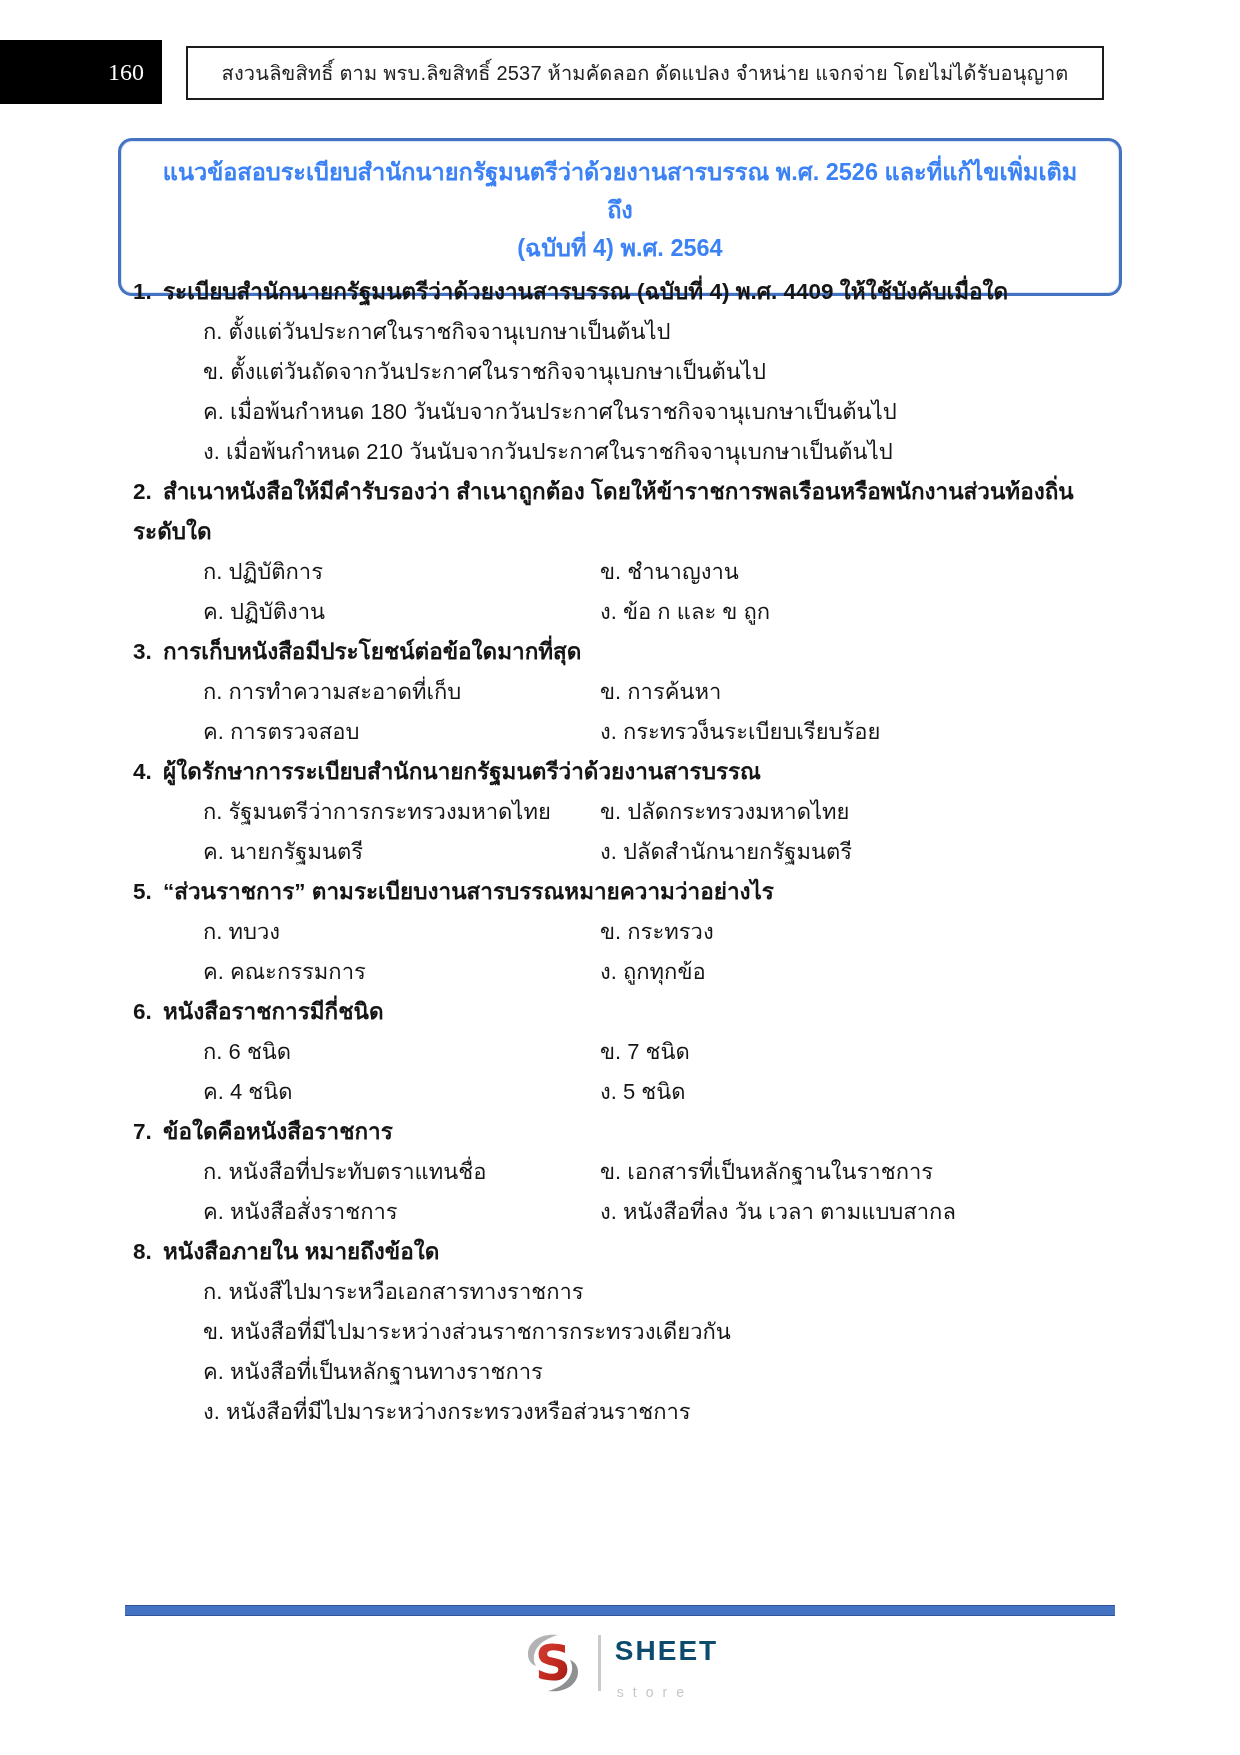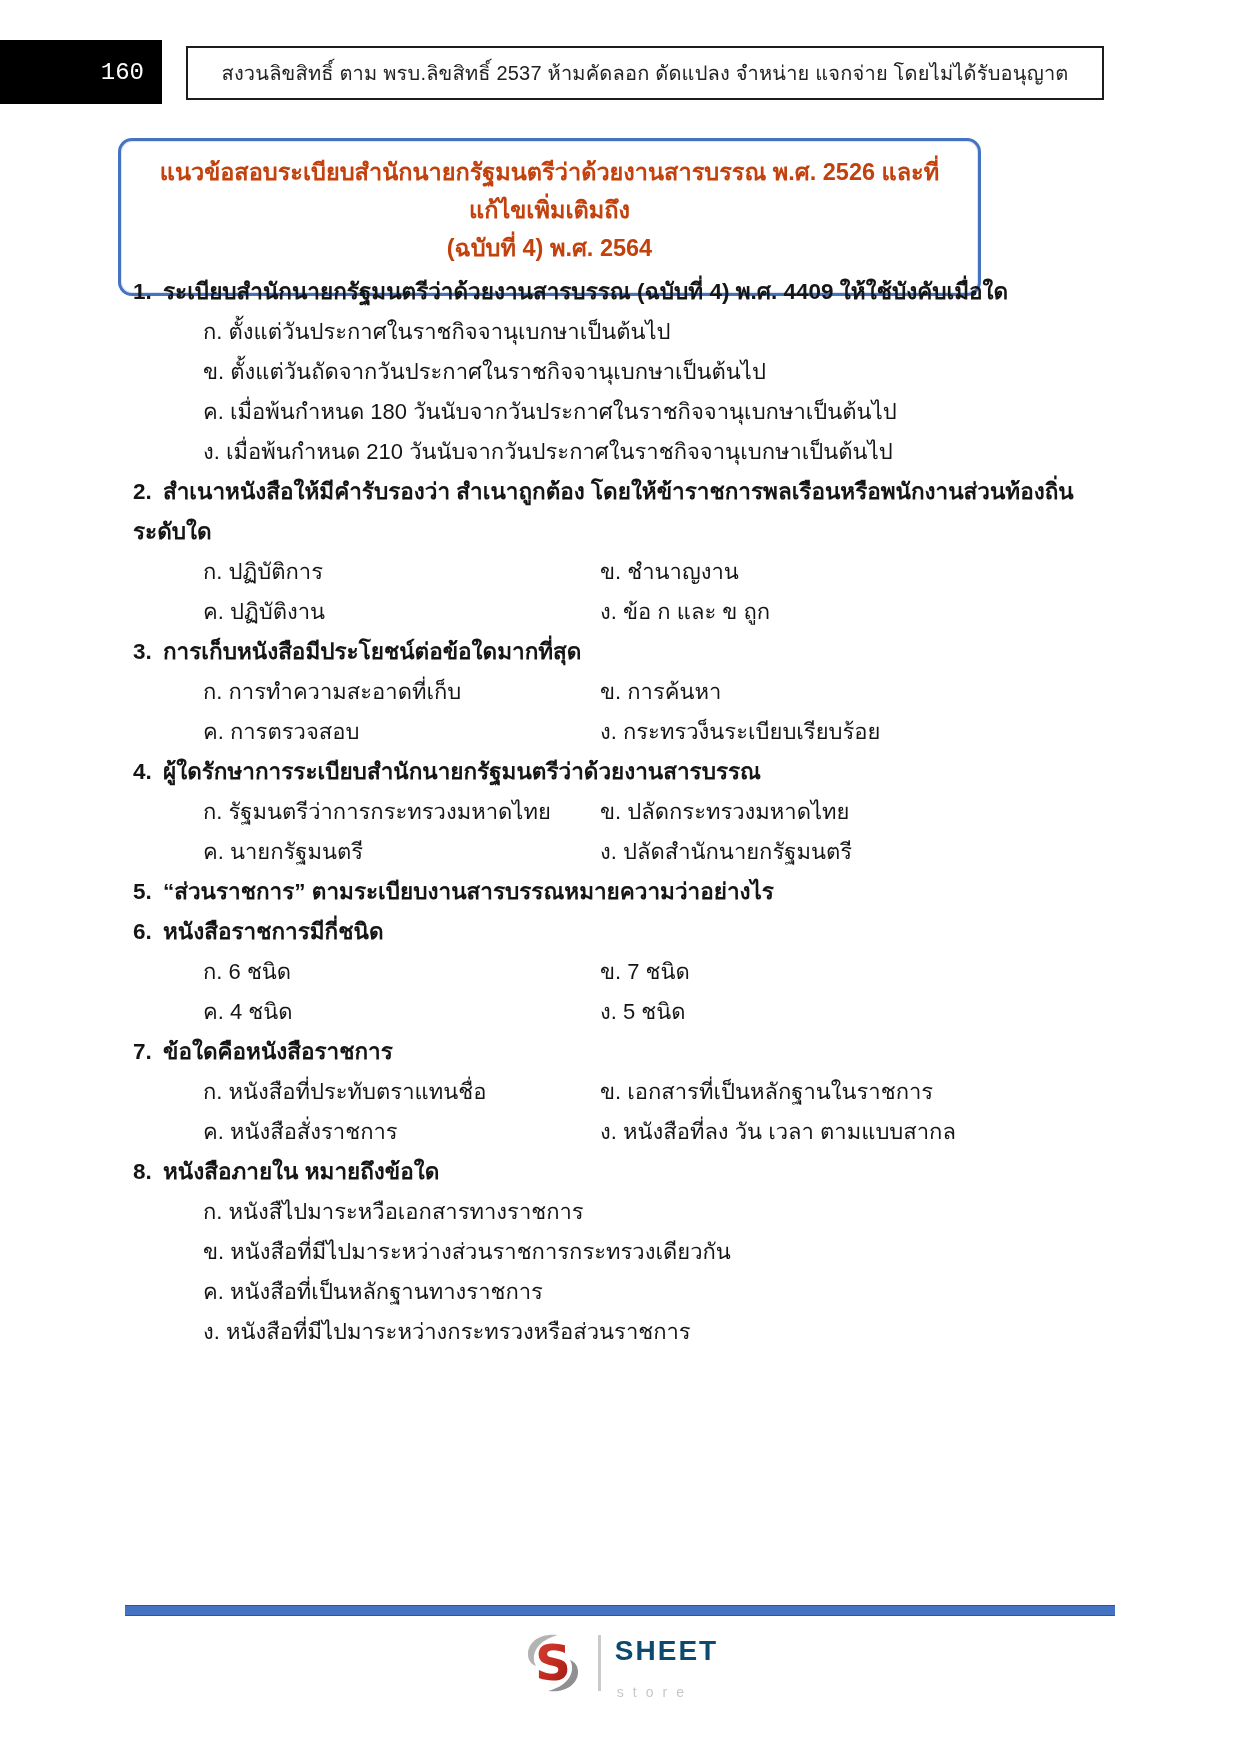--- a/index.html
+++ b/index.html
@@ -11,35 +11,35 @@
     -webkit-font-smoothing:antialiased;
   }
   .page { position:relative; width:1240px; height:1755px; overflow:hidden; }
 
   
   .page-num-box {
     position:absolute; left:0; top:40px; width:162px; height:64px;
     background:#000; color:#fff;
     display:flex; align-items:center; justify-content:flex-end;
     padding-right:18px; box-sizing:border-box;
-    font-size:24px; font-family:Liberation Mono, monospace;
+    font-size:24px; font-family:Liberation Serif, serif;
   }
   .copyright-box {
     position:absolute; left:186px; top:46px; width:918px; height:54px;
     border:2px solid #1c1c1c; box-sizing:border-box;
     display:flex; align-items:center; justify-content:center;
     font-size:20px; color:#222; letter-spacing:.2px;
   }
 
   
   .title-box {
-    position:absolute; left:118px; top:138px; width:863px;
+    position:absolute; left:118px; top:138px; width:1004px;
     border:3px solid #4573C4; border-radius:14px; box-sizing:border-box;
     padding:12px 34px 26px; text-align:center;
-    font-weight:bold; font-size:23.5px; line-height:38px; color:#c2410c;
+    font-weight:bold; font-size:23.5px; line-height:38px; color:#3b82f6;
     box-shadow:0 0 0 1px #dbe4f2 inset;
   }
 
   
   .content {
     position:absolute; left:133px; top:272px; width:977px;
     font-size:22px; color:#151515;
   }
   .q-head { font-weight:bold; line-height:40px; font-size:22.5px; }
   .q-num { display:inline-block; min-width:30px; }
@@ -132,20 +132,26 @@
         <div class="opt">ก. รัฐมนตรีว่าการกระทรวงมหาดไทย</div>
         <div class="opt">ข. ปลัดกระทรวงมหาดไทย</div>
         <div class="opt">ค. นายกรัฐมนตรี</div>
         <div class="opt">ง. ปลัดสำนักนายกรัฐมนตรี</div>
       </div>
     </div>
 
     <div class="q">
       <div class="q-head">
         <span class="q-num">5.</span><span>“ส่วนราชการ” ตามระเบียบงานสารบรรณหมายความว่าอย่างไร</span>
+      </div>
+      <div class="opts-grid">
+        <div class="opt">ก. ทบวง</div>
+        <div class="opt">ข. กระทรวง</div>
+        <div class="opt">ค. คณะกรรมการ</div>
+        <div class="opt">ง. ถูกทุกข้อ</div>
       </div>
     </div>
 
     <div class="q">
       <div class="q-head">
         <span class="q-num">6.</span><span>หนังสือราชการมีกี่ชนิด</span>
       </div>
       <div class="opts-grid">
         <div class="opt">ก. 6 ชนิด</div>
         <div class="opt">ข. 7 ชนิด</div>

